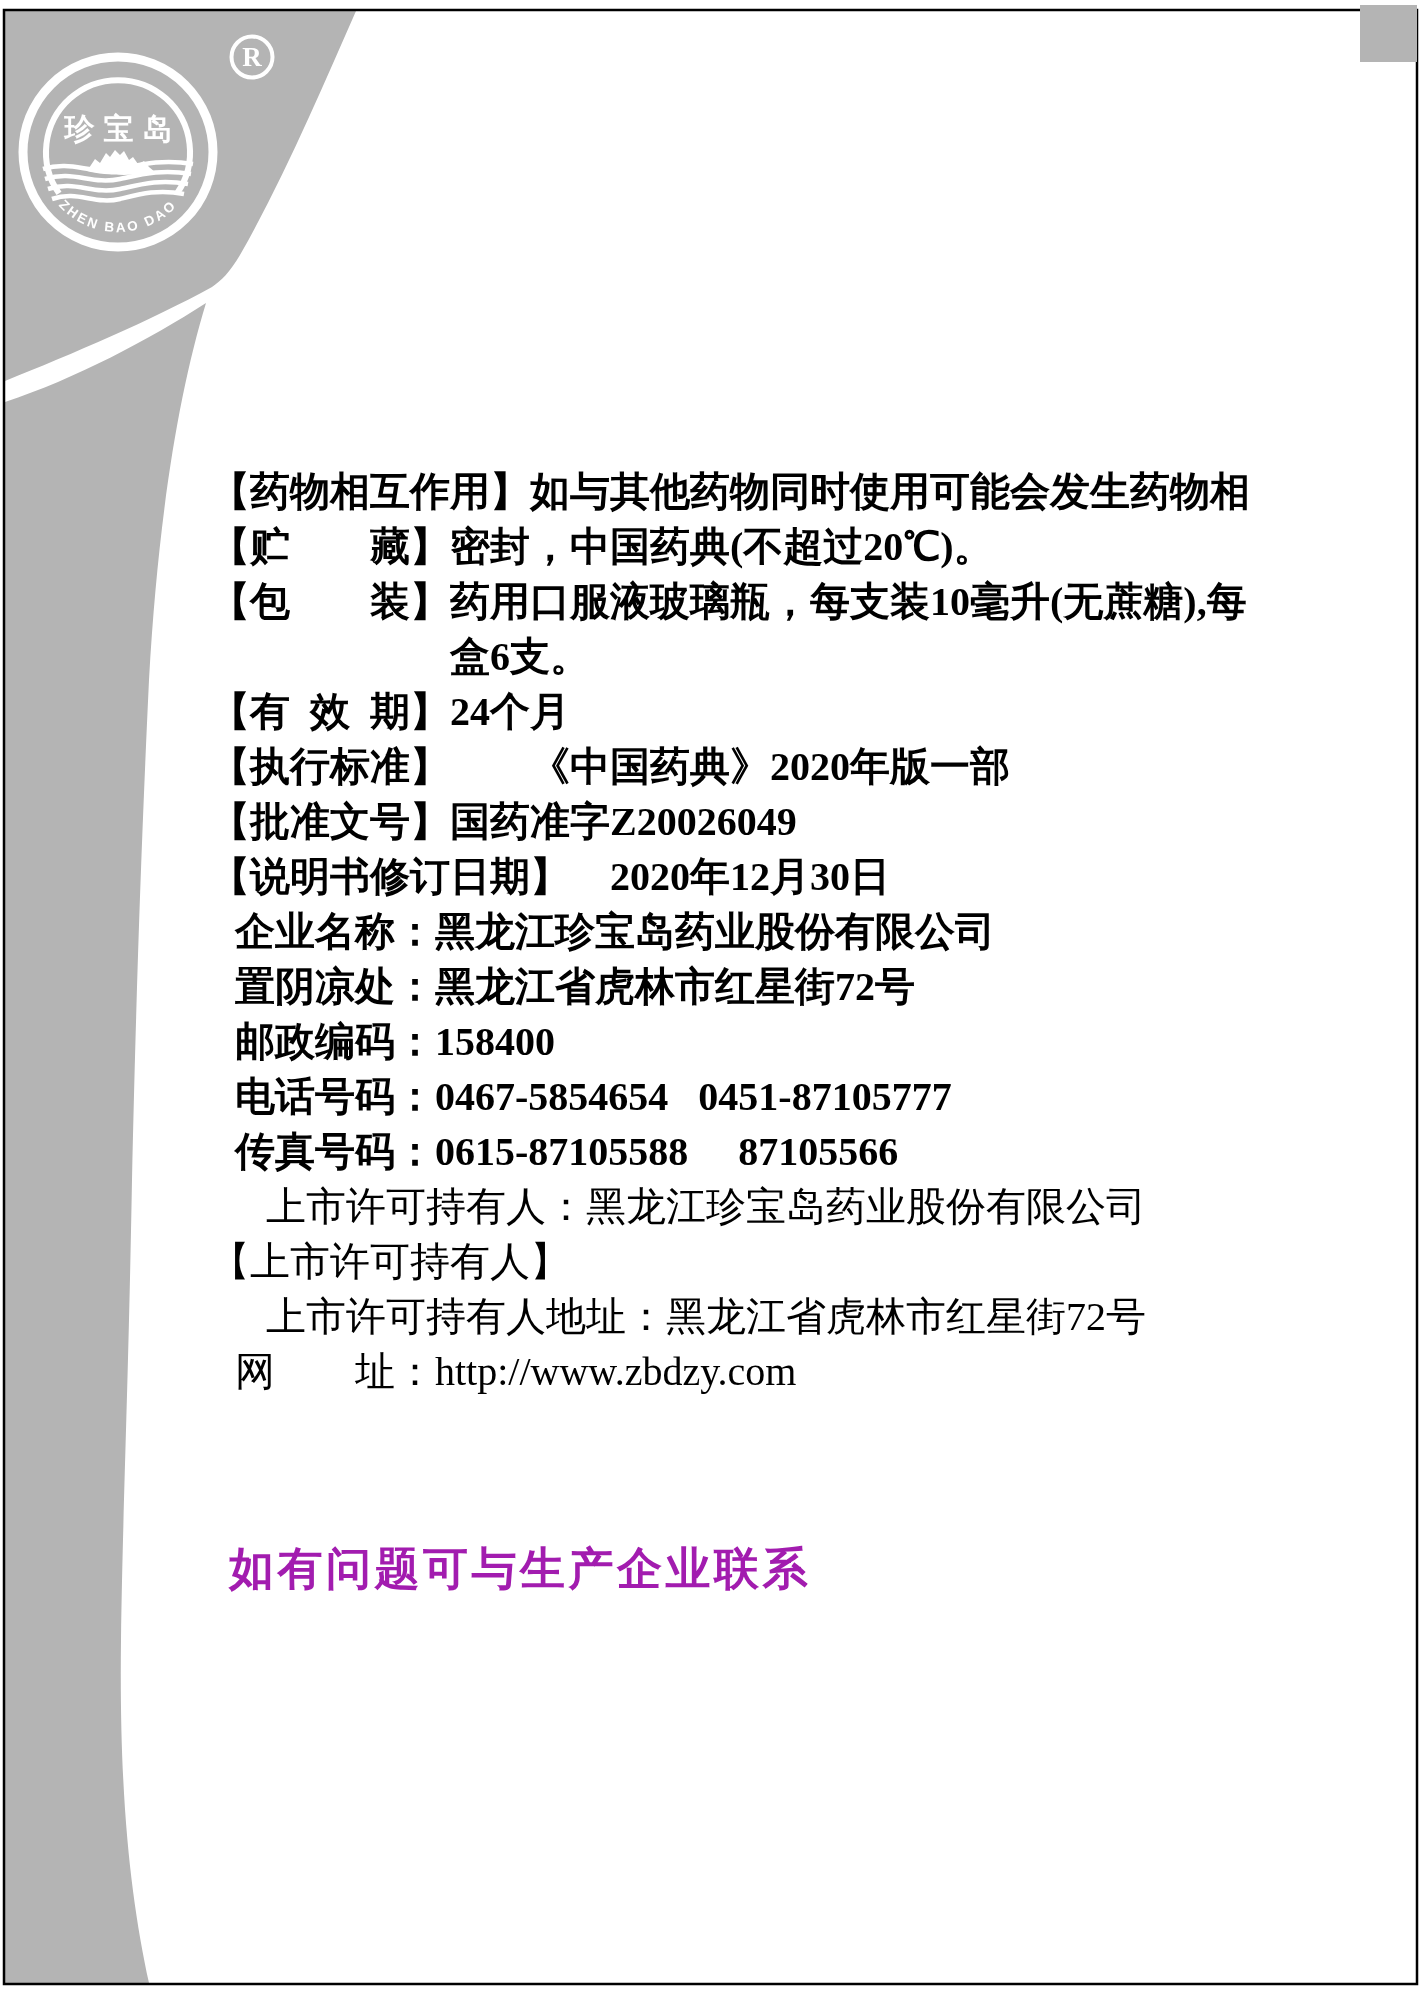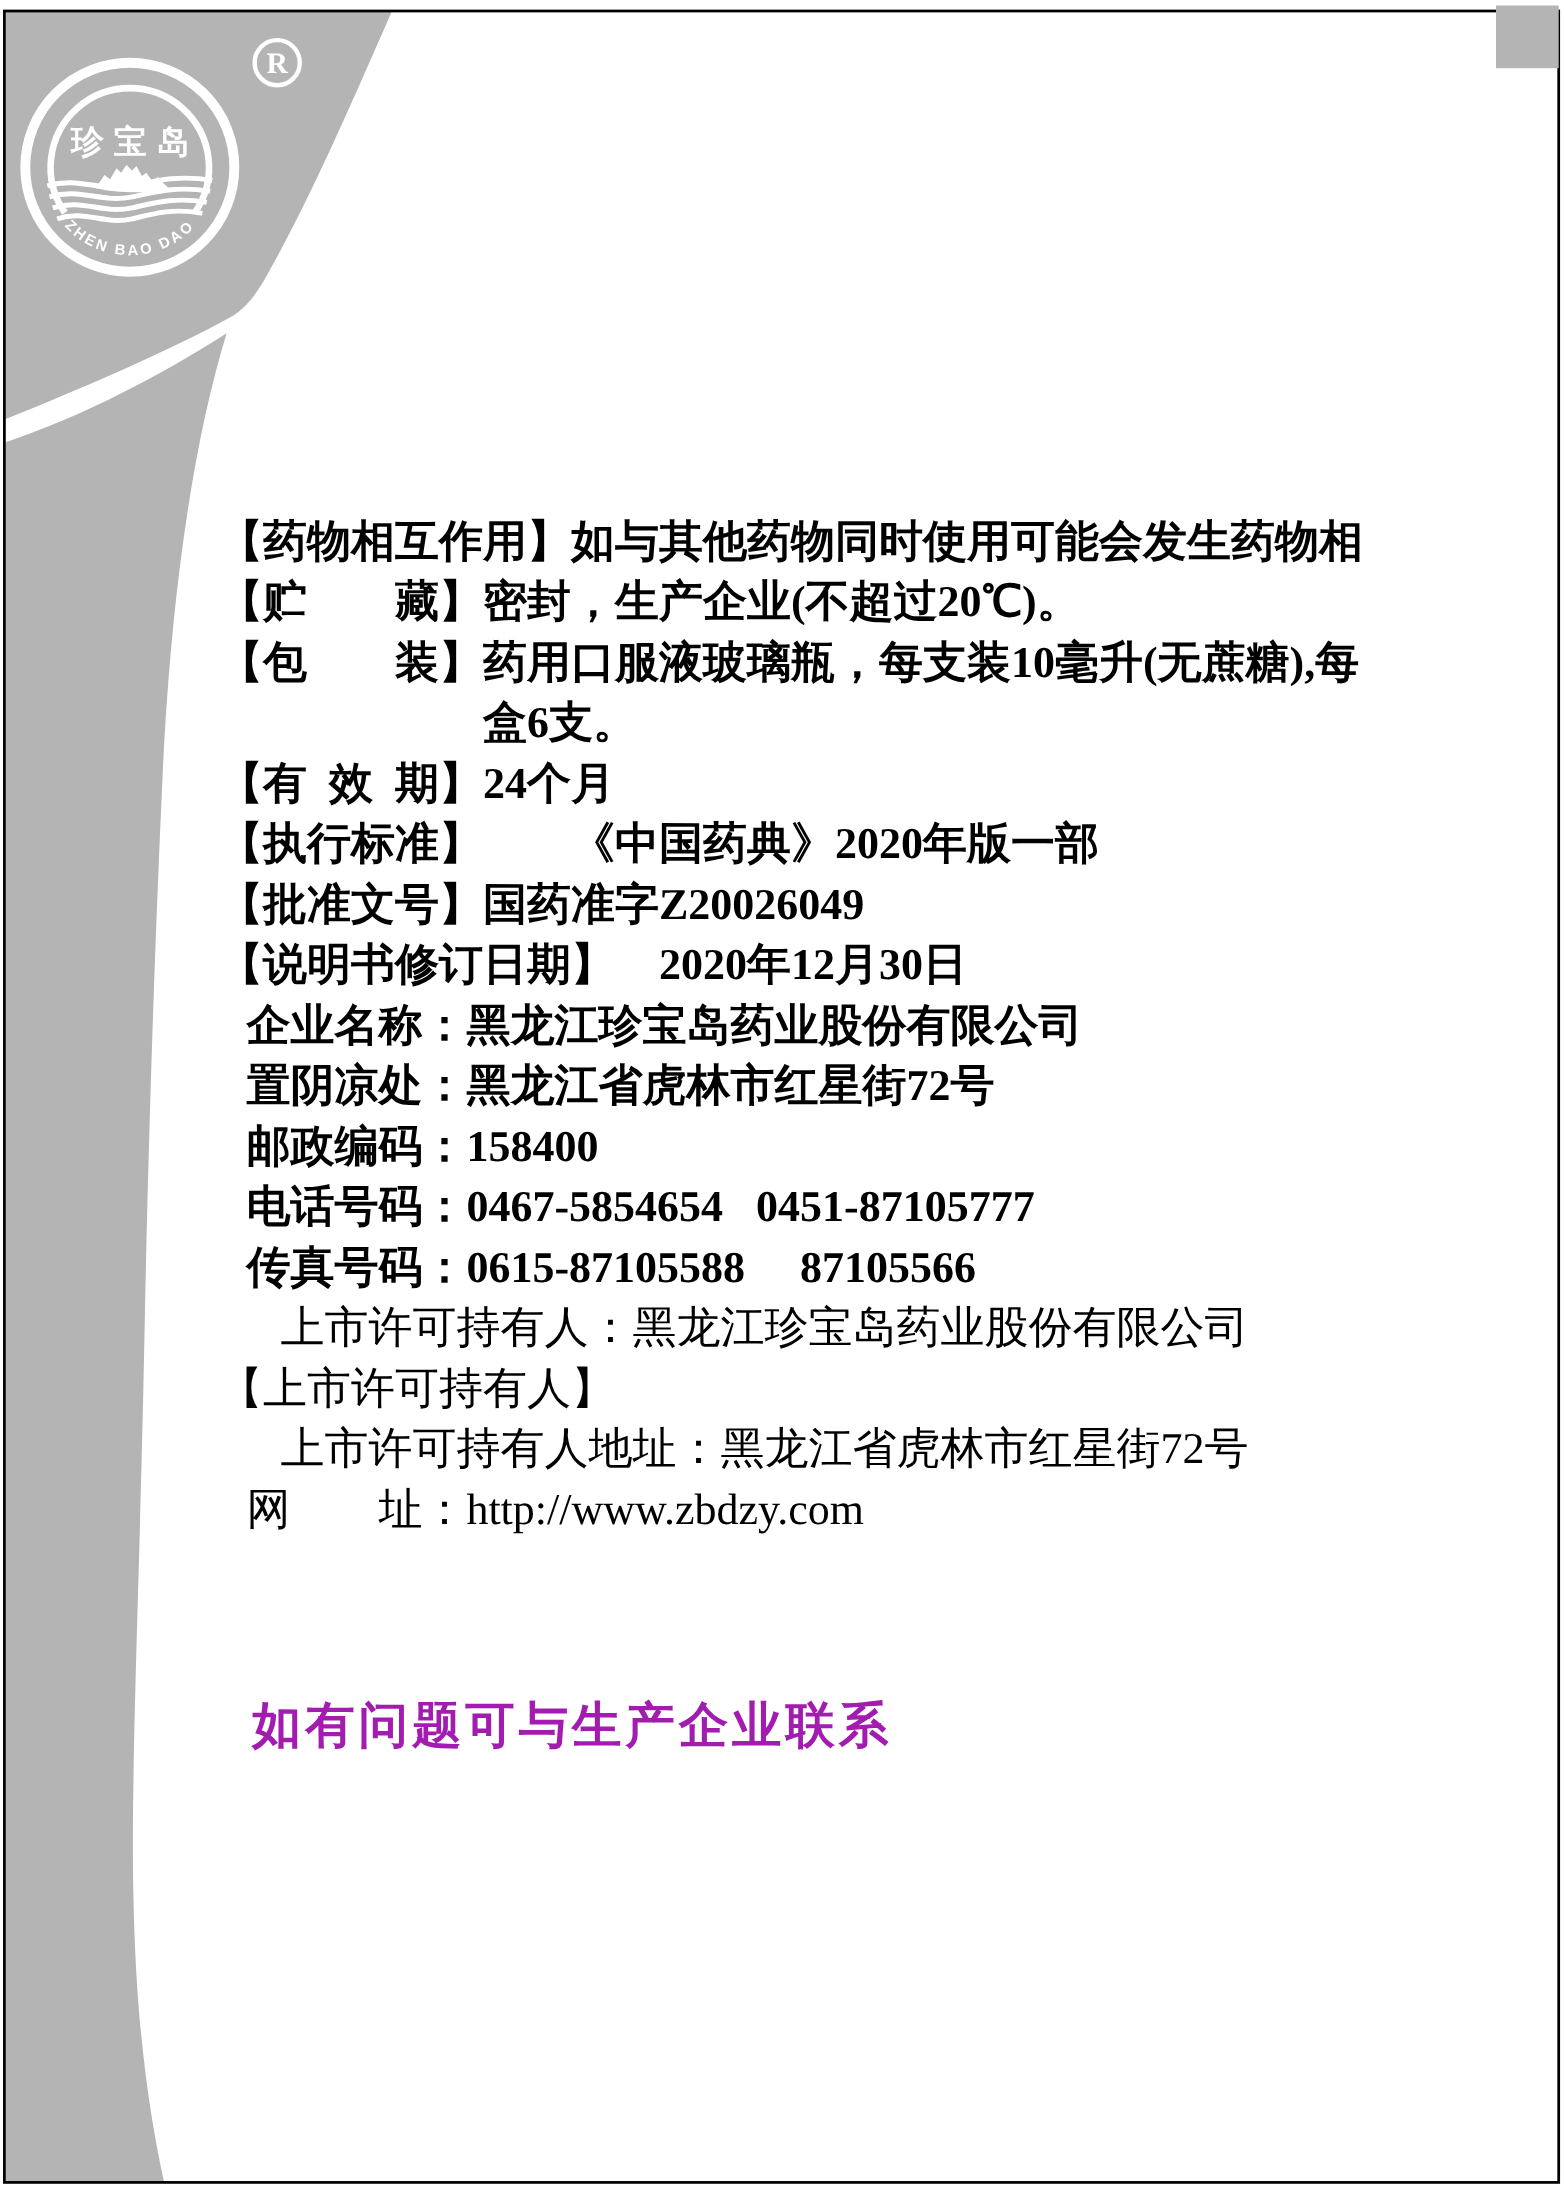--- a/index.html
+++ b/index.html
@@ -6,21 +6,21 @@
   .canvas{
     position:relative;
     width:1422px;height:1993px;
     background:#ffffff;
     overflow:hidden;
     outline:1px solid #b0b0b0;
     font-family:"Liberation Serif", serif;
   }
   .art{position:absolute;left:0;top:0;width:1422px;height:1993px;}
   .textblock{
-    position:absolute;left:199px;top:464px;width:1190px;
+    position:absolute;left:210px;top:464px;width:1190px;
     color:#000;
   }
   .tl{
     font-size:40px;line-height:55px;white-space:pre;
     font-family:"Liberation Serif", serif;
     color:#000;
   }
   .tl.b{font-weight:bold;}
   .tl.n{font-weight:normal;}
   .i1{padding-left:19px;}
@@ -68,21 +68,21 @@
       </text>
       <g>
         <circle cx="134" cy="-95" r="20.5" fill="none" stroke="#ffffff" stroke-width="4"></circle>
         <text x="134" y="-86" text-anchor="middle" fill="#ffffff" style="font-family:'Liberation Serif',serif;font-weight:bold;font-size:27px;">R</text>
       </g>
     </g>
   </svg>
 
   <div class="textblock">
     <div class="tl b">【药物相互作用】如与其他药物同时使用可能会发生药物相</div>
-    <div class="tl b">【贮　　藏】密封，生产企业(不超过20℃)。</div>
+    <div class="tl b">【贮　　藏】密封，中国药典(不超过20℃)。</div>
     <div class="tl b">【包　　装】药用口服液玻璃瓶，每支装10毫升(无蔗糖),每</div>
     <div class="tl b i4">盒6支。</div>
     <div class="tl b">【有 效 期】24个月</div>
     <div class="tl b">【执行标准】　　《中国药典》2020年版一部</div>
     <div class="tl b">【批准文号】国药准字Z20026049</div>
     <div class="tl b">【说明书修订日期】　2020年12月30日</div>
     <div class="tl b i2">企业名称：黑龙江珍宝岛药业股份有限公司</div>
     <div class="tl b i2">置阴凉处：黑龙江省虎林市红星街72号</div>
     <div class="tl b i2">邮政编码：158400</div>
     <div class="tl b i2">电话号码：0467-5854654   0451-87105777</div>

